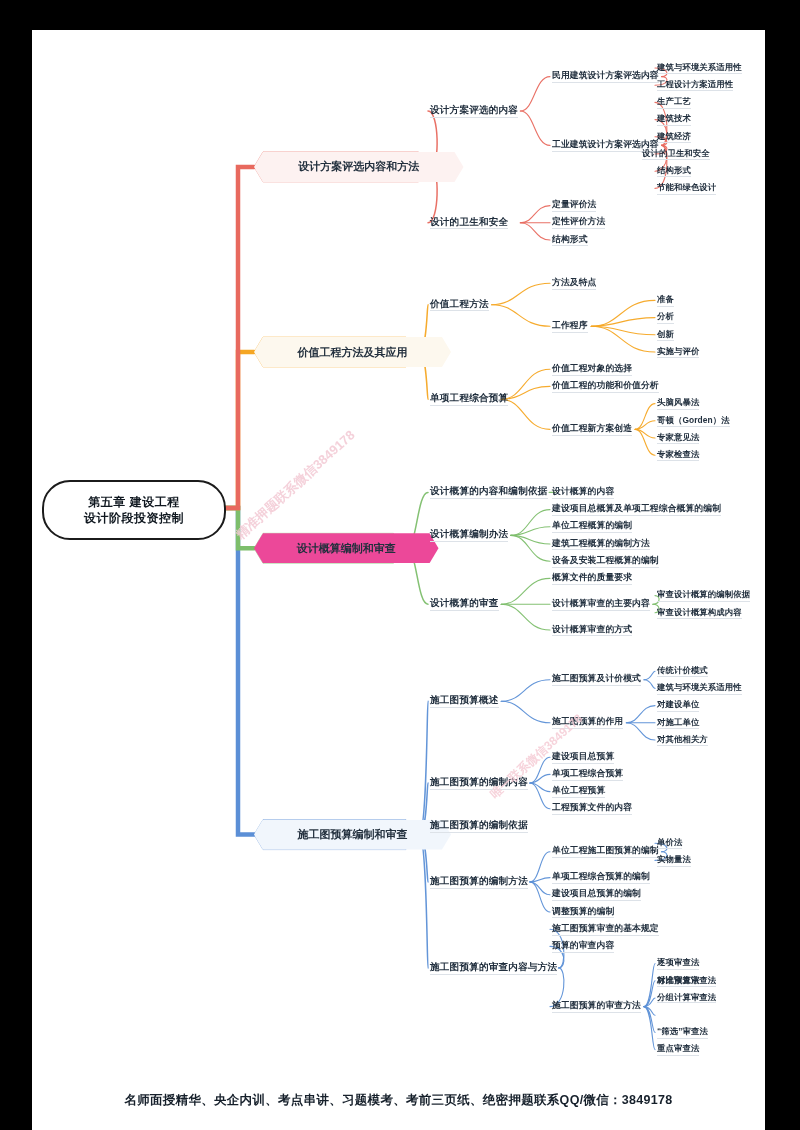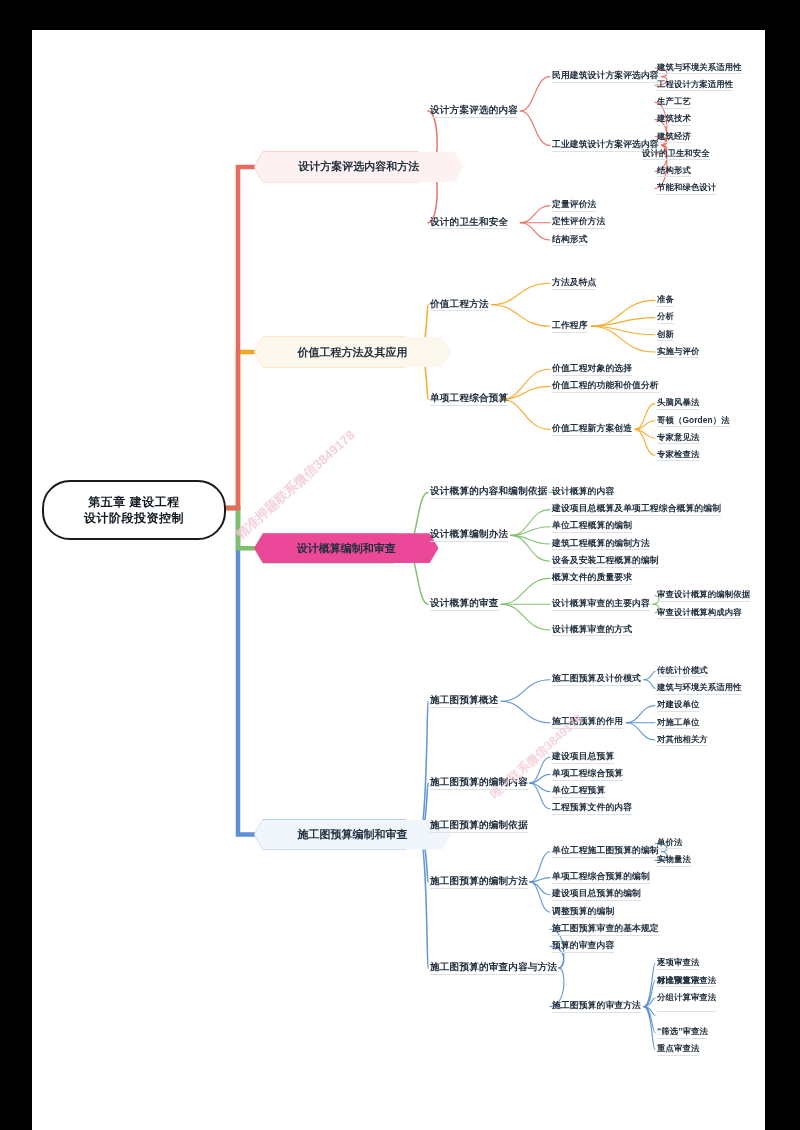--- a/index.html
+++ b/index.html
@@ -234,23 +234,24 @@
         <div class="node lvl4" style="left: 625px; top: 825.192px; border-bottom: 1px solid rgb(221, 226, 232); padding-bottom: 2px;">实物量法</div>
         <div class="node lvl3" style="left: 520px; top: 842.144px; border-bottom: 1px solid rgb(221, 226, 232); padding-bottom: 2px;">单项工程综合预算的编制</div>
         <div class="node lvl3" style="left: 520px; top: 859.344px; border-bottom: 1px solid rgb(221, 226, 232); padding-bottom: 2px;">建设项目总预算的编制</div>
         <div class="node lvl3" style="left: 520px; top: 876.544px; border-bottom: 1px solid rgb(221, 226, 232); padding-bottom: 2px;">调整预算的编制</div>
         <div class="node lvl2" style="left: 398px; top: 931.948px; border-bottom: 1px solid rgb(221, 226, 232); padding-bottom: 2px;">施工图预算的审查内容与方法</div>
         <div class="node lvl3" style="left: 520px; top: 893.744px; border-bottom: 1px solid rgb(221, 226, 232); padding-bottom: 2px;">施工图预算审查的基本规定</div>
         <div class="node lvl3" style="left: 520px; top: 910.944px; border-bottom: 1px solid rgb(221, 226, 232); padding-bottom: 2px;">预算的审查内容</div>
         <div class="node lvl3" style="left: 520px; top: 971.144px; border-bottom: 1px solid rgb(221, 226, 232); padding-bottom: 2px;">施工图预算的审查方法</div>
         <div class="node lvl4" style="left: 625px; top: 928.392px; border-bottom: 1px solid rgb(221, 226, 232); padding-bottom: 2px;">逐项审查法</div>
         <div class="node lvl4" style="left: 625px; top: 945.592px; border-bottom: 1px solid rgb(221, 226, 232); padding-bottom: 2px;">标准预算审查法</div>
-        <div class="node lvl4" style="left: 625px; top: 962.792px; border-bottom: 1px solid rgb(221, 226, 232); padding-bottom: 10px;">分组计算审查法</div>
+        <div class="node lvl4" style="left: 625px; top: 962.792px; border-bottom: 1px solid rgb(221, 226, 232); padding-bottom: 1px;">分组计算审查法</div>
         <div class="node lvl4" style="left: 625px; top: 946px; border-bottom: 1px solid rgb(221, 226, 232); padding-bottom: 2px;">对比审查法</div>
         <div class="node lvl4" style="left: 625px; top: 997.192px; border-bottom: 1px solid rgb(221, 226, 232); padding-bottom: 2px;">“筛选”审查法</div>
         <div class="node lvl4" style="left: 625px; top: 1014.39px; border-bottom: 1px solid rgb(221, 226, 232); padding-bottom: 2px;">重点审查法</div>
       </div>
 
     <div class="wm" style="left:200px;top:500px;">精准押题联系微信3849178</div>
     <div class="wm2" style="left:455px;top:760px;">唯一联系微信3849178</div>
   </div>
 
+  <div class="footer">名师面授精华、央企内训、考点串讲、习题模考、考前三页纸、绝密押题联系QQ/微信：3849178</div>
 </div>
 
 </body></html>

